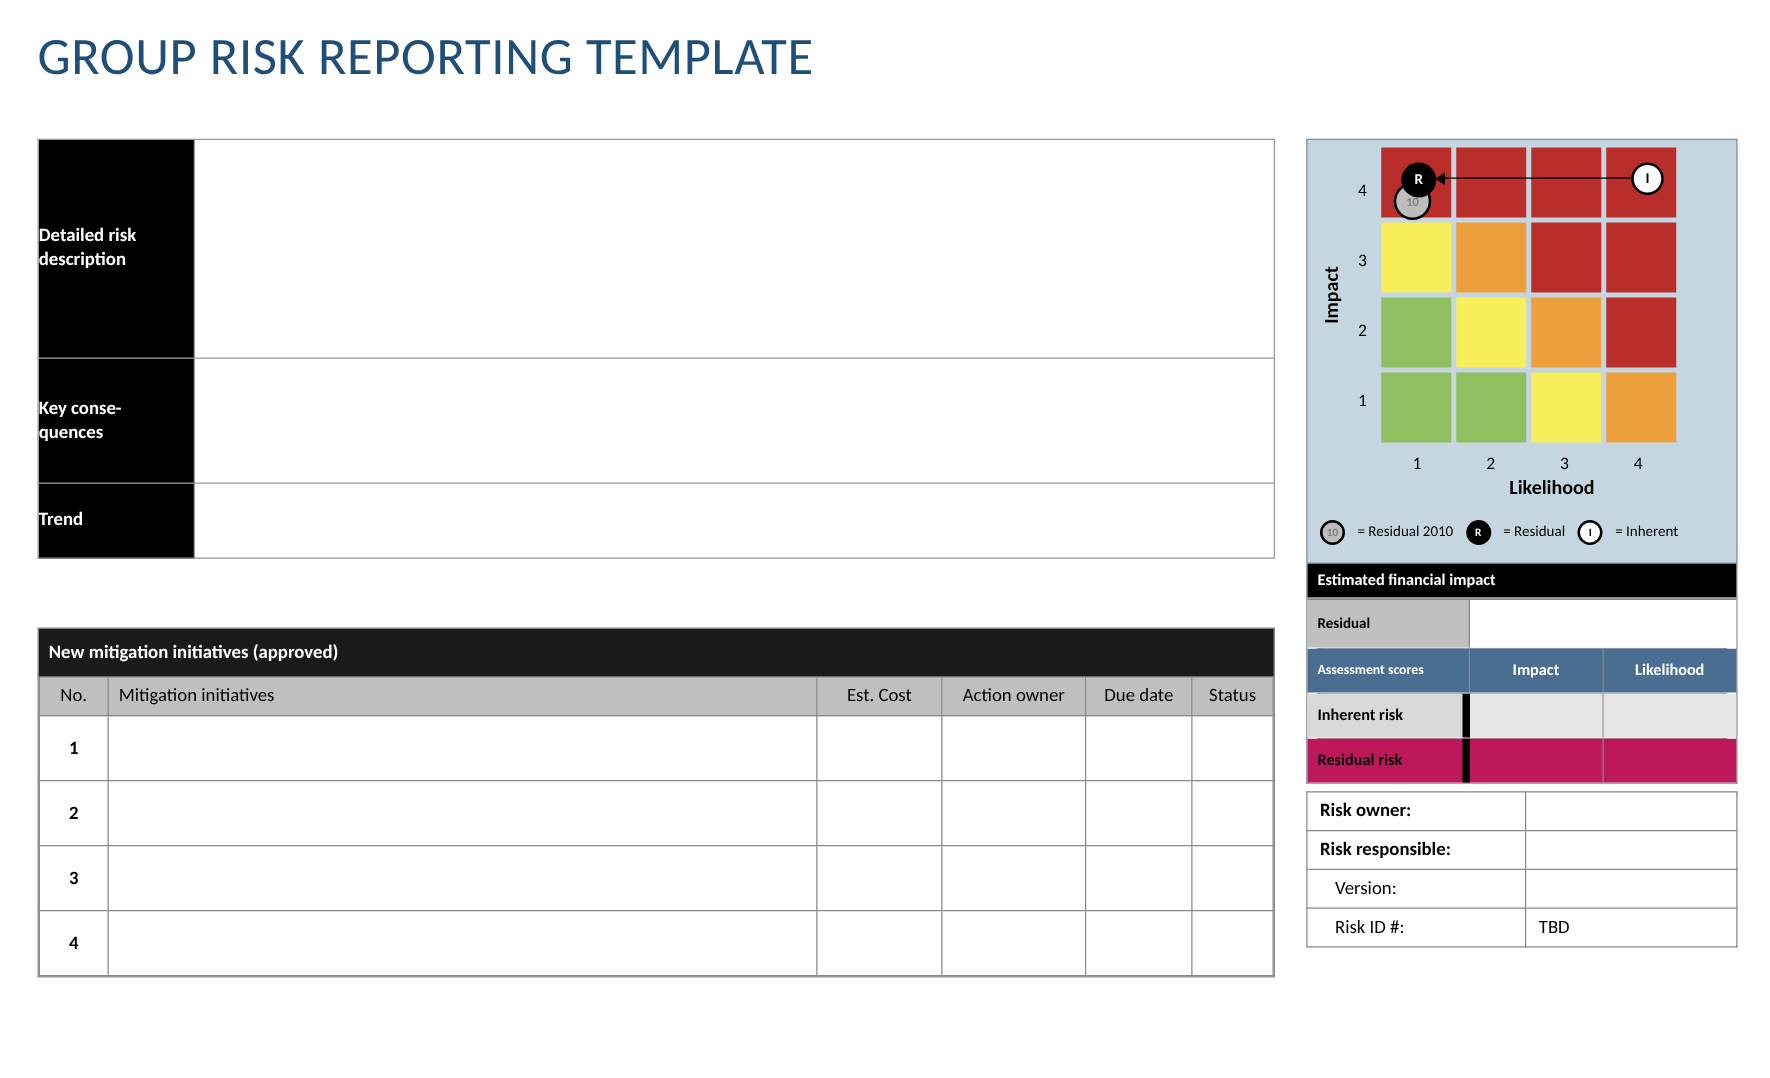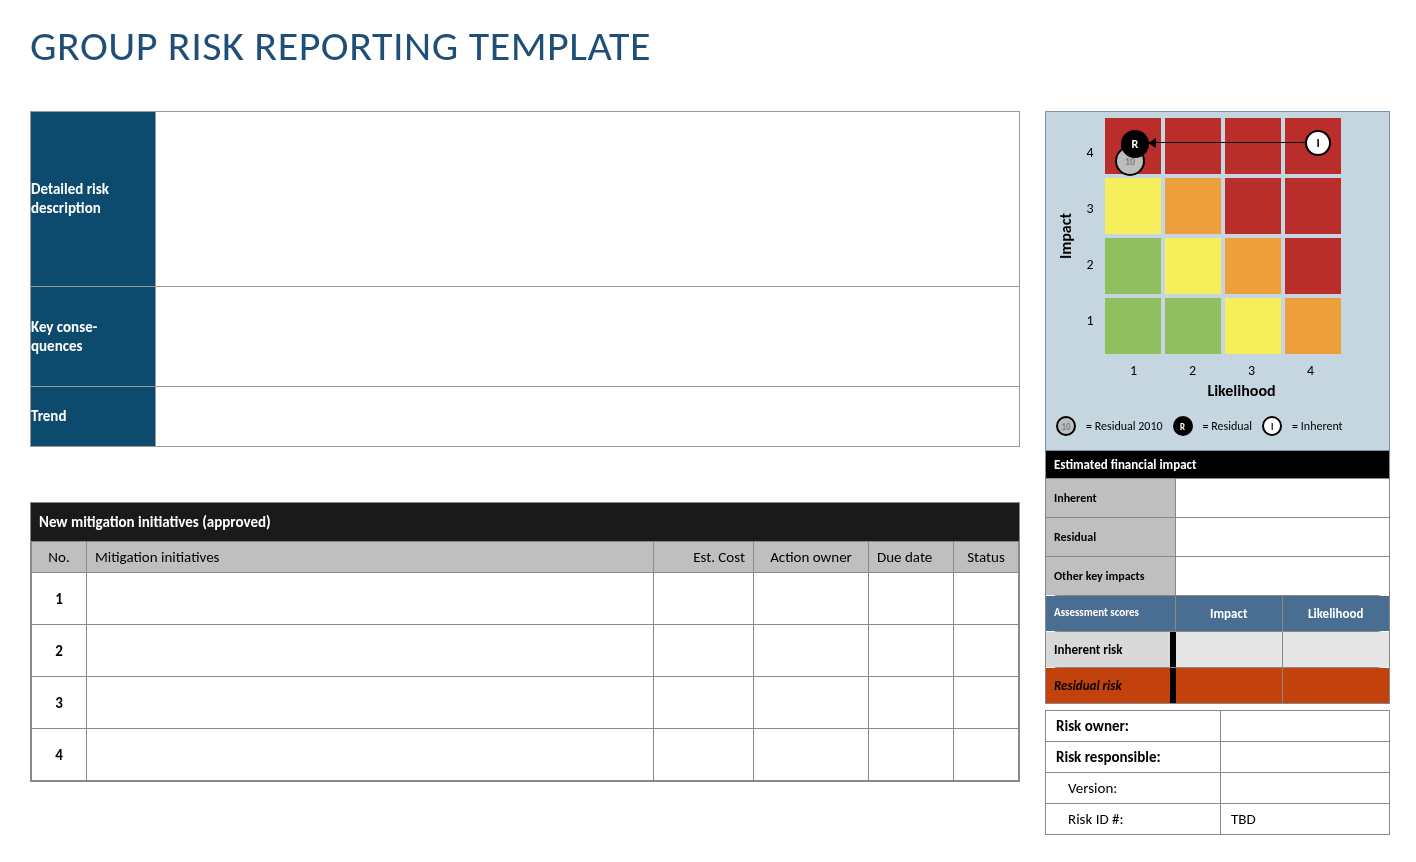--- a/index.html
+++ b/index.html
@@ -34,21 +34,21 @@
     width: 100%;
     border-collapse: collapse;
     margin-bottom: 55px;
   }
   .desc-table td {
     border: 1px solid #999;
     padding: 0;
   }
   .desc-label {
     width: 125px;
-    background: #0c4a6e;
+    background: #000000;
     color: #fff;
     font-weight: bold;
     font-size: 15px;
     padding: 10px 8px;
     vertical-align: middle;
     line-height: 1.25;
   }
   .desc-value { background: #fff; }
   .desc-row-0 .desc-label, .desc-row-0 .desc-value { height: 175px; }
   .desc-row-1 .desc-label, .desc-row-1 .desc-value { height: 100px; }
@@ -72,23 +72,23 @@
     background: #bfbfbf;
     font-weight: normal;
     text-align: left;
     padding: 6px 8px;
     font-size: 15px;
     border: 1px solid #888;
     border-top: none;
   }
   .mitig-table th:first-child { text-align: center; width: 55px; }
   .mitig-table th.c-init { }
-  .mitig-table th.c-cost { width: 100px; text-align: right; }
+  .mitig-table th.c-cost { width: 100px; text-align: center; }
   .mitig-table th.c-owner { width: 115px; text-align: center; }
-  .mitig-table th.c-due { width: 85px; }
+  .mitig-table th.c-due { width: 85px; text-align: center; }
   .mitig-table th.c-status { width: 65px; text-align: center; }
   .mitig-table td {
     border: 1px solid #888;
     height: 52px;
     padding: 0 8px;
     font-size: 15px;
   }
   .mitig-table td:first-child { text-align: center; font-weight: bold; }
 
   
@@ -270,21 +270,21 @@
     font-weight: bold;
     font-size: 13px;
     padding: 10px 8px;
     border-right: 6px solid #000000;
   }
   .assess-row .val { border-right: 1px solid #888; }
   .assess-row .val:last-child { border-right: none; }
   .assess-row.inh .lab { background: #d9d9d9; }
   .assess-row.inh .val { background: #e6e6e6; }
   .assess-row.res .lab,
-  .assess-row.res .val { background: #c2410c; font-style: italic; }
+  .assess-row.res .val { background: #be185d; }
 
   .meta-table {
     width: 100%;
     border-collapse: collapse;
     margin-top: 6px;
   }
   .meta-table td {
     border: 1px solid #888;
     padding: 6px 10px;
     font-size: 15px;
@@ -418,29 +418,24 @@
         <span class="lm lm-r">R</span>
         <span>= Residual</span>
         <span class="lm lm-i">I</span>
         <span>= Inherent</span>
       </div>
     </div>
 
     <div class="fin-panel">
       <div class="fin-header">Estimated financial impact</div>
       <div class="fin-row">
-        <div class="lab">Inherent</div>
         <div class="val"></div>
       </div>
       <div class="fin-row">
         <div class="lab">Residual</div>
-        <div class="val"></div>
-      </div>
-      <div class="fin-row">
-        <div class="lab">Other key impacts</div>
         <div class="val"></div>
       </div>
       <div class="assess-header-row">
         <div>Assessment scores</div>
         <div>Impact</div>
         <div>Likelihood</div>
       </div>
       <div class="assess-row inh">
         <div class="lab">Inherent risk</div>
         <div class="val"></div>

